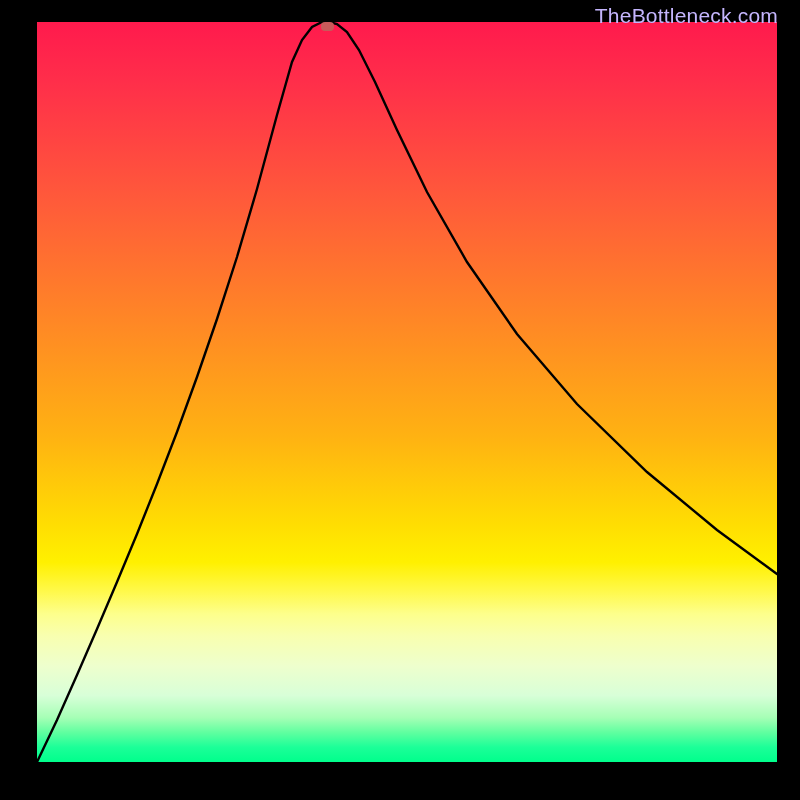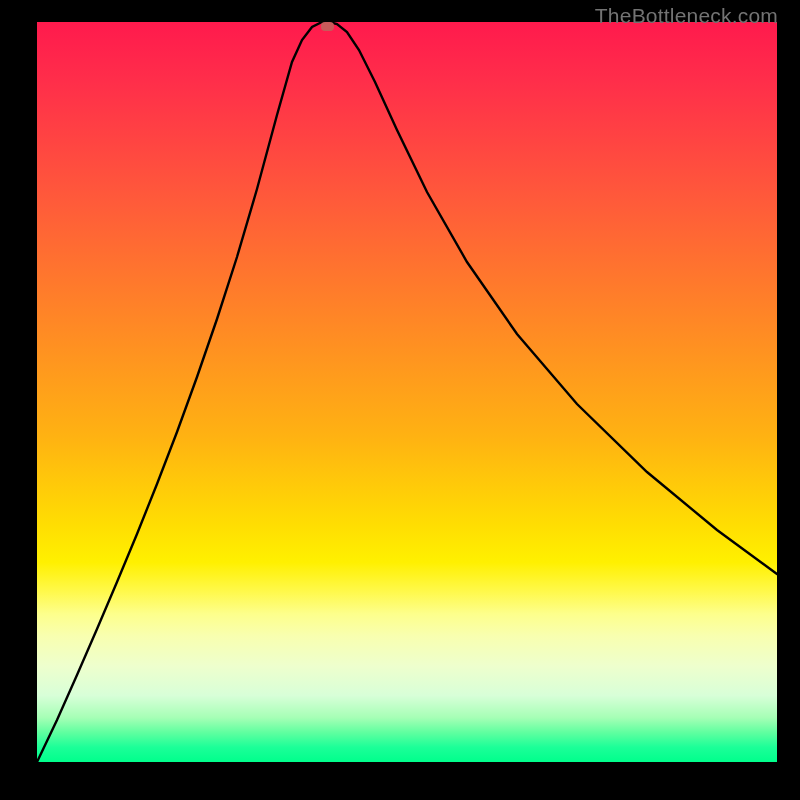--- a/index.html
+++ b/index.html
@@ -38,21 +38,21 @@
       #1cff98 98%,
       #00ff8c 100%
     );
   }
   .watermark {
     position: absolute;
     top: 4px;
     right: 22px;
     font-family: Arial, Helvetica, sans-serif;
     font-size: 21px;
-    color: #737373;
+    color: #c4b5fd;
     letter-spacing: 0.2px;
   }
   svg.curve {
     position: absolute;
     left: 0; top: 0;
     width: 740px; height: 740px;
   }
   .marker {
     position: absolute;
     width: 13px;

